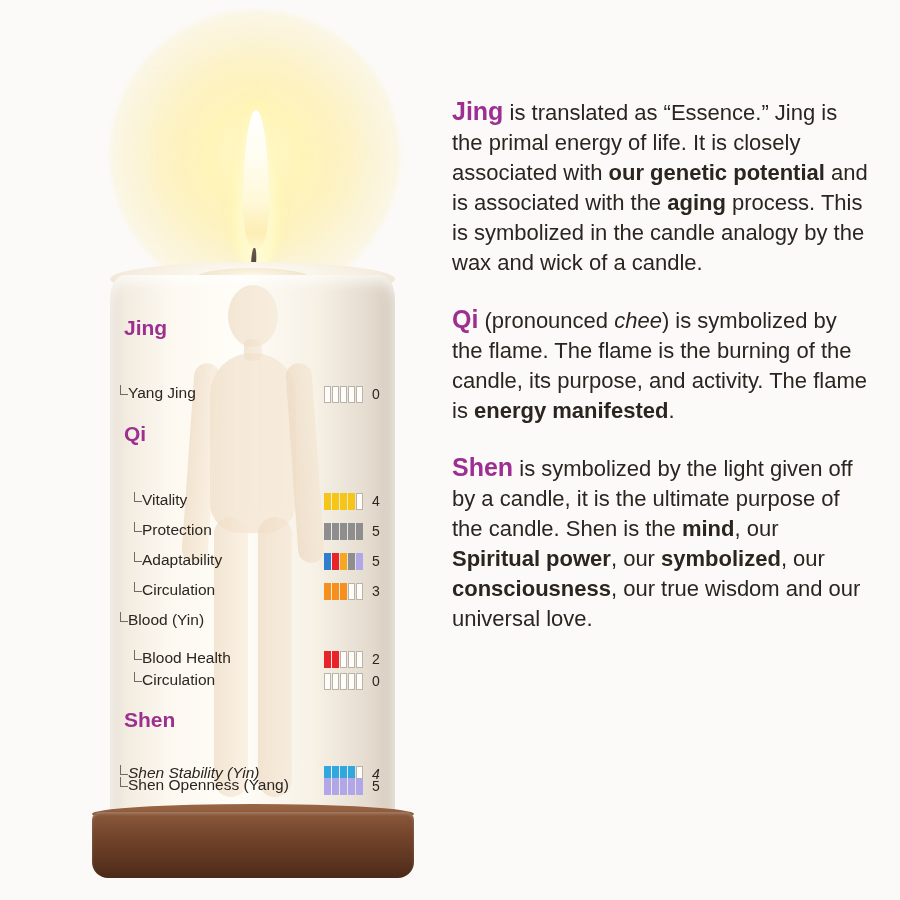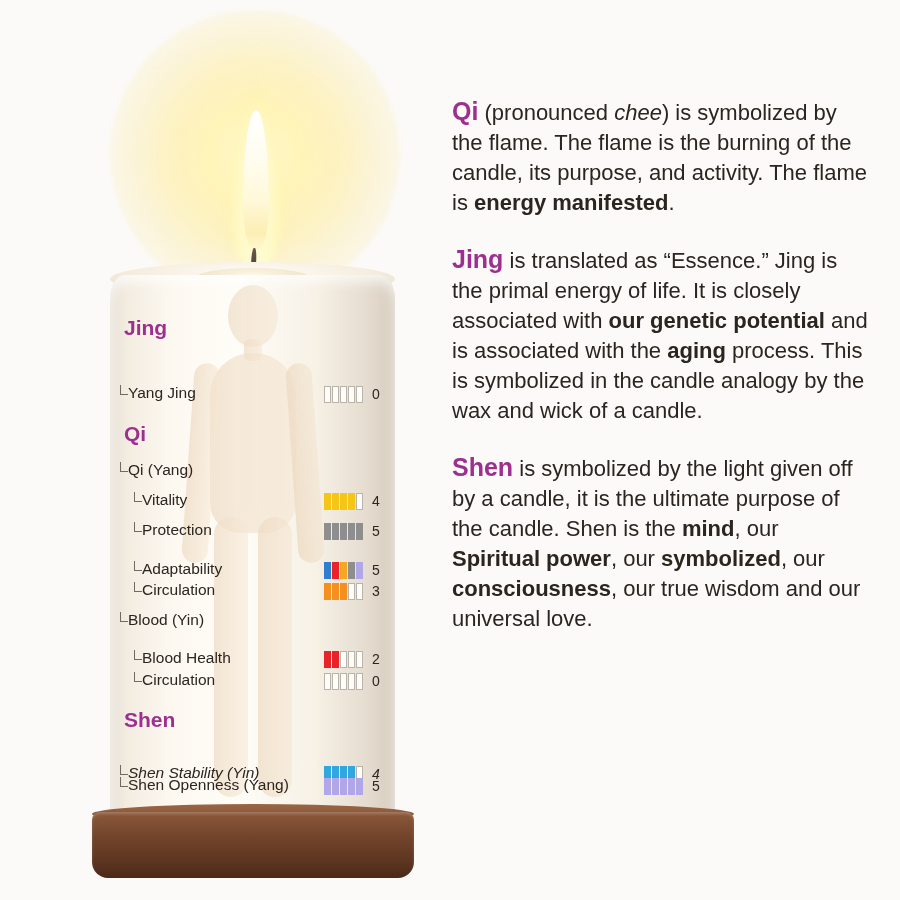--- a/index.html
+++ b/index.html
@@ -288,24 +288,20 @@
           <span class="cell"></span>
           <span class="cell"></span>
           <span class="cell"></span>
           <span class="cell"></span>
       </span>
       <span class="meter-value">0</span>
     </div>
 
     <div class="group-title" style="top:106px;left:8px;">Qi</div>
 
-    <div class="row" style="top:145px;">
-      <span class="tick t1"></span>
-      <span class="row-label indent1">Qi (Yang)</span>
-    </div>
 
     <div class="row" style="top:175px;text-decoration:underline;">
       <span class="tick t2"></span>
       <span class="row-label indent2">Vitality</span>
       <span class="meter">
         <span class="cell" style="background:#f5c518;border-color:#f5c518;"></span>
         <span class="cell" style="background:#f5c518;border-color:#f5c518;"></span>
         <span class="cell" style="background:#f5c518;border-color:#f5c518;"></span>
         <span class="cell" style="background:#f5c518;border-color:#f5c518;"></span>
         <span class="cell"></span>
@@ -319,21 +315,21 @@
       <span class="meter">
         <span class="cell" style="background:#8e8e8e;border-color:#8e8e8e;"></span>
         <span class="cell" style="background:#8e8e8e;border-color:#8e8e8e;"></span>
         <span class="cell" style="background:#8e8e8e;border-color:#8e8e8e;"></span>
         <span class="cell" style="background:#8e8e8e;border-color:#8e8e8e;"></span>
         <span class="cell" style="background:#8e8e8e;border-color:#8e8e8e;"></span>
       </span>
       <span class="meter-value">5</span>
     </div>
 
-    <div class="row" style="top:244px;">
+    <div class="row" style="top:235px;">
       <span class="tick t2"></span>
       <span class="row-label indent2">Adaptability</span>
       <span class="meter">
         <span class="cell" style="background:#2f7fd1;border-color:#2f7fd1;"></span>
         <span class="cell" style="background:#e8232a;border-color:#e8232a;"></span>
         <span class="cell" style="background:#f5a623;border-color:#f5a623;"></span>
         <span class="cell" style="background:#8e8e8e;border-color:#8e8e8e;"></span>
         <span class="cell" style="background:#b0a6e8;border-color:#b0a6e8;"></span>
       </span>
       <span class="meter-value">5</span>
@@ -409,23 +405,23 @@
         <span class="cell" style="background:#b0a6e8;border-color:#b0a6e8;"></span>
       </span>
       <span class="meter-value">5</span>
     </div>
   </div>
 </div>
 
 <div id="text-column">
 
   <p>
+    <span class="kw">Jing</span><span> is translated as “Essence.” Jing is the primal energy of life. It is closely associated with </span><span class="b">our genetic potential</span><span> and is associated with the </span><span class="b">aging</span><span> process. This is symbolized in the candle analogy by the wax and wick of a candle.</span>
+  </p>
+
+  <p>
     <span class="kw">Qi</span><span> (pronounced </span><span class="i">chee</span><span>) is symbolized by the flame. The flame is the burning of the candle, its purpose, and activity. The flame is </span><span class="b">energy manifested</span><span>.</span>
-  </p>
-
-  <p>
-    <span class="kw">Jing</span><span> is translated as “Essence.” Jing is the primal energy of life. It is closely associated with </span><span class="b">our genetic potential</span><span> and is associated with the </span><span class="b">aging</span><span> process. This is symbolized in the candle analogy by the wax and wick of a candle.</span>
   </p>
 
   <p>
     <span class="kw">Shen</span><span> is symbolized by the light given off by a candle, it is the ultimate purpose of the candle. Shen is the </span><span class="b">mind</span><span>, our </span><span class="b">Spiritual power</span><span>, our </span><span class="b">symbolized</span><span>, our </span><span class="b">consciousness</span><span>, our true wisdom and our universal love.</span>
   </p>
 </div>
 
 </body></html>

